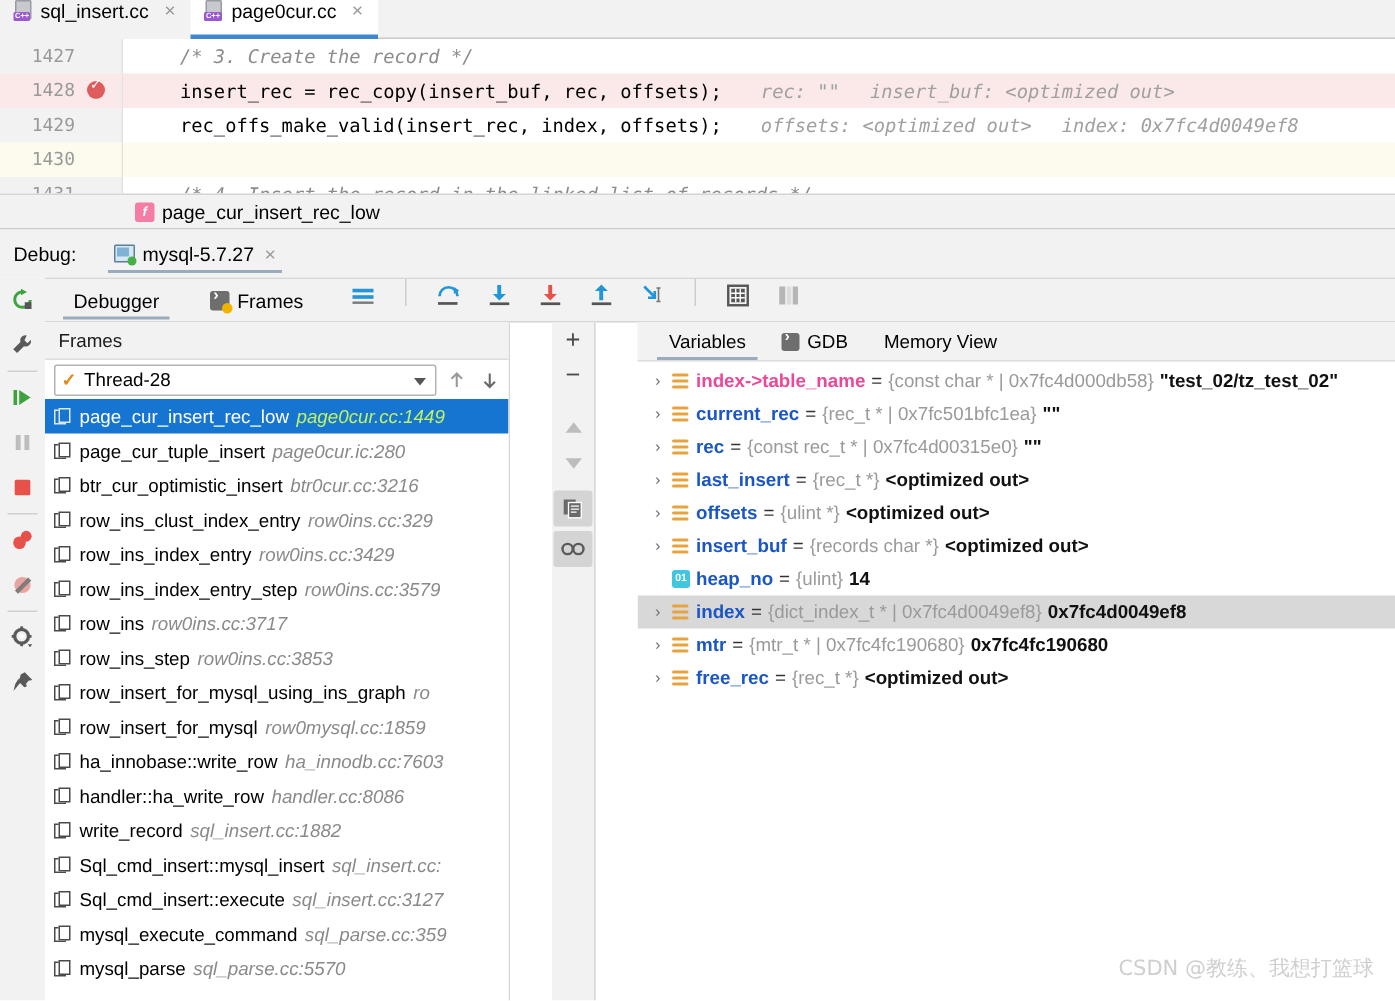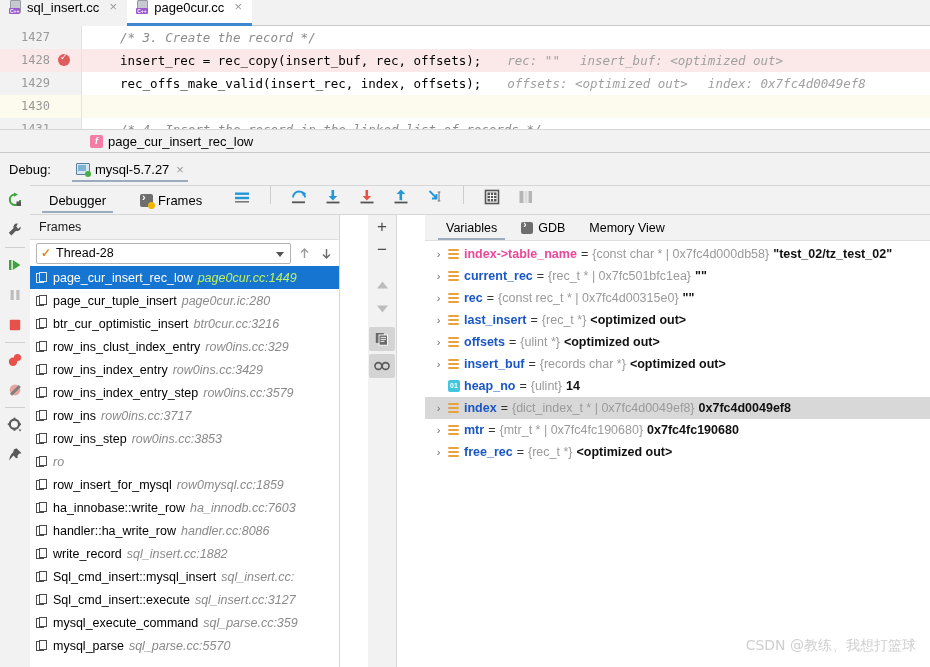--- a/index.html
+++ b/index.html
@@ -611,20 +611,21 @@
                 <span class="b2"></span>
               </span>
             <span class="fn">row_ins_step</span>
             <span class="loc">row0ins.cc:3853</span>
           </div>
           <div class="frow">
             <span class="frameicon">
                 <span class="b1"></span>
                 <span class="b2"></span>
               </span>
+            <span class="fn">row_insert_for_mysql_using_ins_graph</span>
             <span class="loc">ro</span>
           </div>
           <div class="frow">
             <span class="frameicon">
                 <span class="b1"></span>
                 <span class="b2"></span>
               </span>
             <span class="fn">row_insert_for_mysql</span>
             <span class="loc">row0mysql.cc:1859</span>
           </div>

